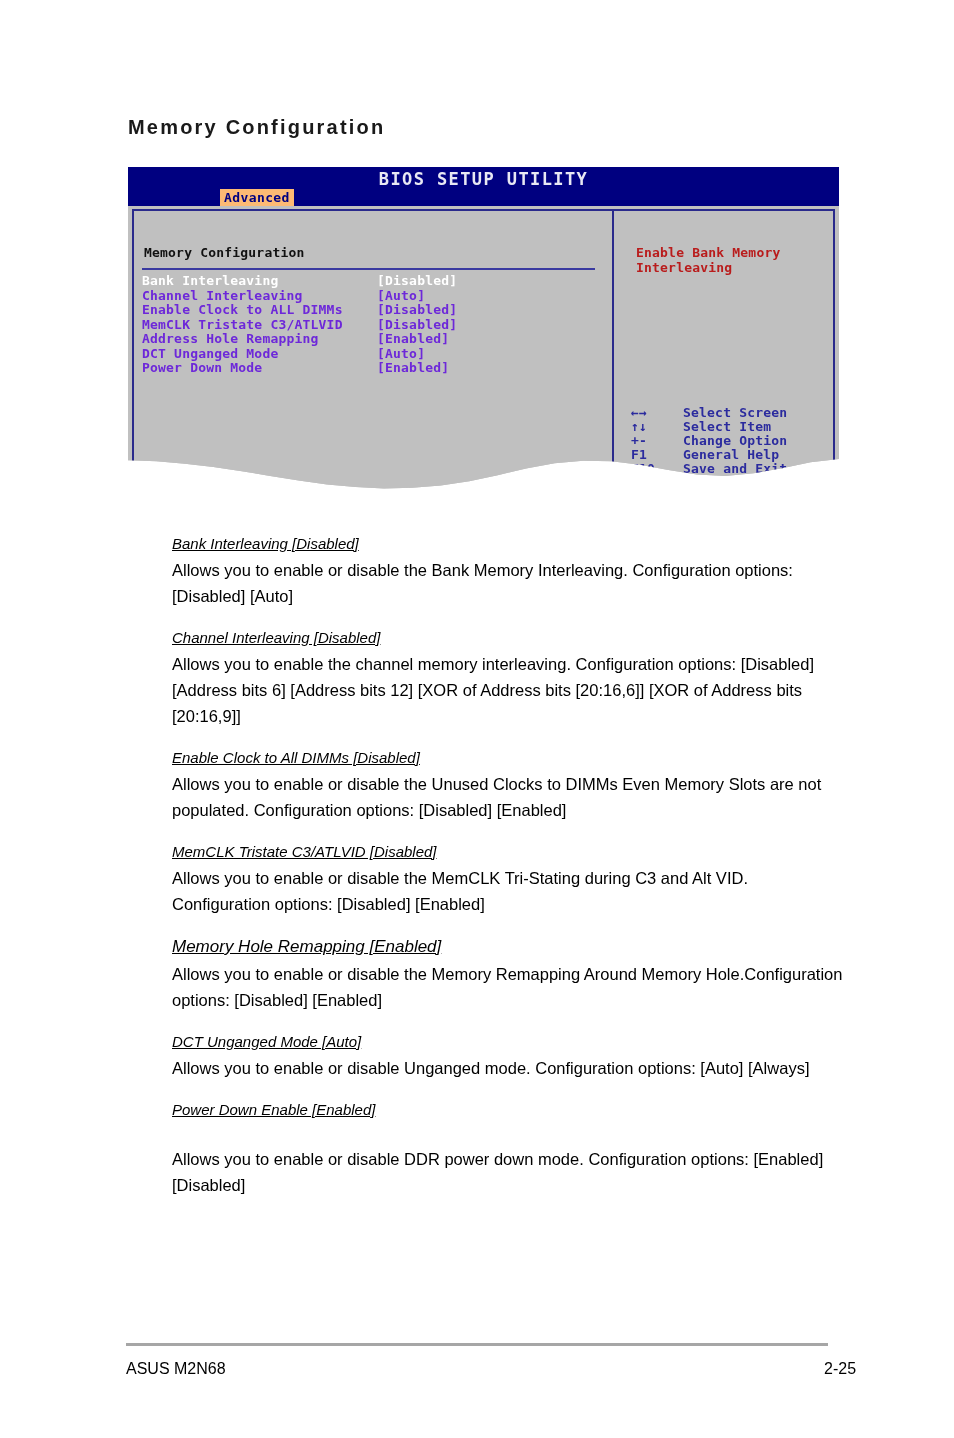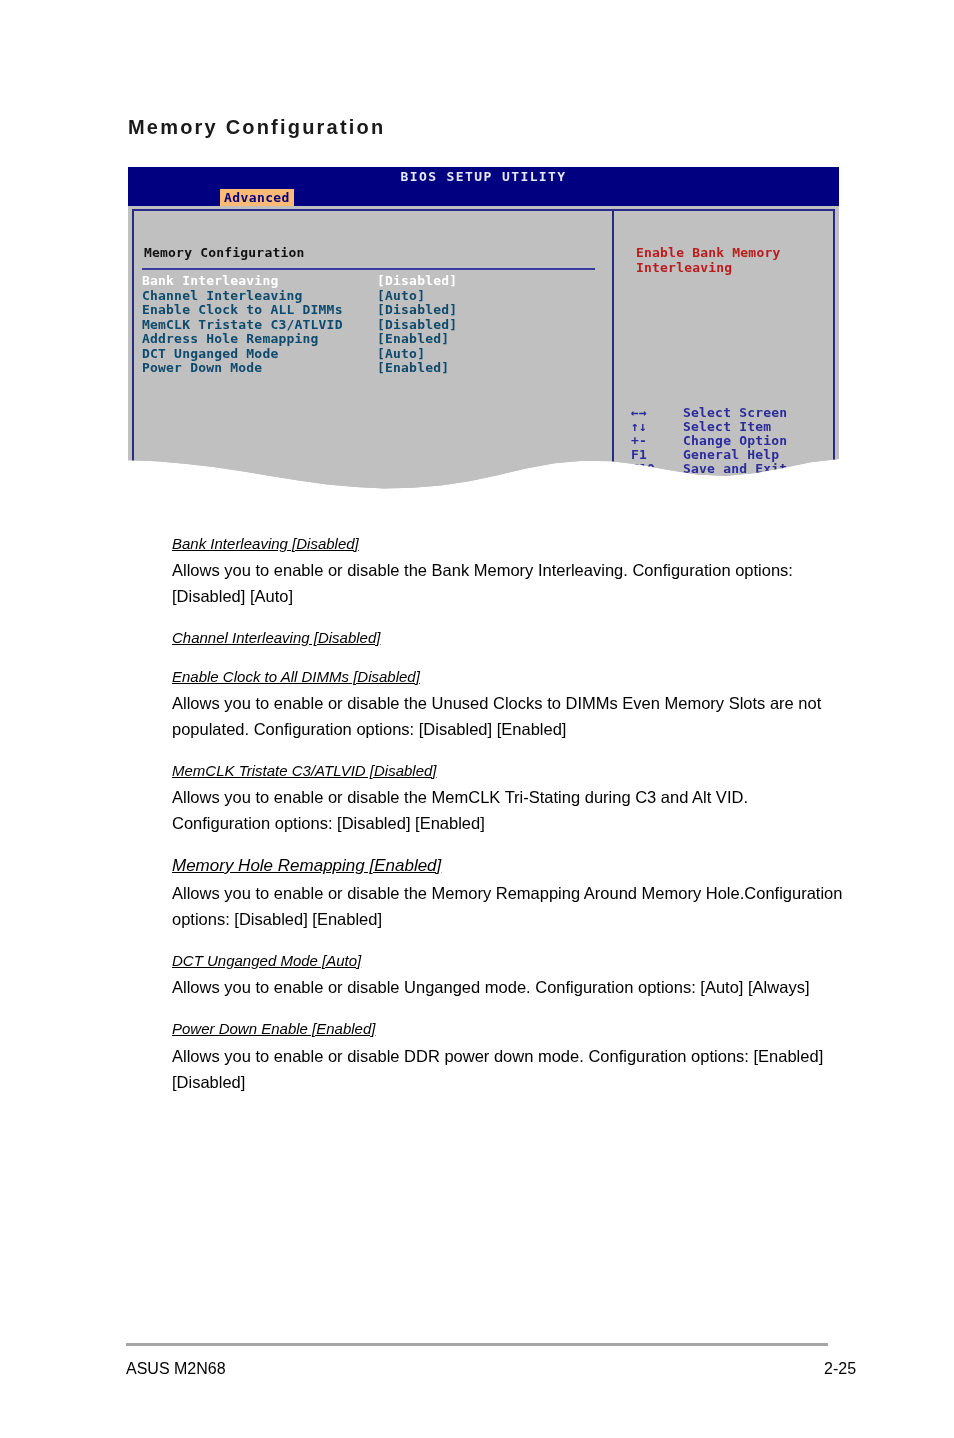--- a/index.html
+++ b/index.html
@@ -68,21 +68,21 @@
     width: 711px;
     height: 22px;
     background: #000080;
   }
   #bios-header-title {
     position: absolute;
     left: 0; top: 2px;
     width: 711px;
     text-align: center;
     font-family: "DejaVu Sans Mono", monospace;
-    font-size: 13px;
+    font-size: 17px;
     font-weight: bold;
     letter-spacing: 1.4px;
     color: #e8e8f4;
   }
   #bios-tabbar {
     position: absolute;
     left: 0; top: 22px;
     width: 711px;
     height: 17px;
     background: #000080;
@@ -147,21 +147,21 @@
     font-family: "DejaVu Sans Mono", monospace;
     font-size: 13px;
     font-weight: bold;
     letter-spacing: 0.2px;
   }
   .setting-row {
     position: relative;
     height: 14.5px;
     line-height: 14.5px;
     white-space: pre;
-    color: #0c4a6e;
+    color: #6d28d9;
   }
   .setting-row.selected { color: #ffffff; }
   .setting-label {
     display: inline-block;
     width: 235px;
     white-space: pre;
   }
   .setting-value { white-space: pre; margin-top: 24px; }
 
   
@@ -213,21 +213,21 @@
     color: #000000;
     line-height: 21px;
     margin-bottom: 3px;
   }
   .entry-heading.big { font-size: 17px; line-height: 23px; }
   .entry-body {
     font-size: 16.5px;
     line-height: 26px;
     color: #000000;
   }
-  .entry.spaced .entry-body { margin-top: 4px; }
+  .entry.spaced .entry-body { margin-top: 26px; }
 
   
   #footer-rule {
     position: absolute;
     left: 126px;
     top: 1343px;
     width: 702px;
     height: 3px;
     background: #a6a6a6;
   }
@@ -298,20 +298,21 @@
   </div>
 </div>
 
 <div id="content">
     <div class="entry">
       <div class="entry-heading">Bank Interleaving [Disabled]</div>
       <div class="entry-body">Allows you to enable or disable the Bank Memory Interleaving. Configuration options: [Disabled] [Auto]</div>
     </div>
     <div class="entry">
       <div class="entry-heading">Channel Interleaving [Disabled]</div>
+      <div class="entry-body">Allows you to enable the channel memory interleaving. Configuration options: [Disabled] [Address bits 6] [Address bits 12] [XOR of Address bits [20:16,6]] [XOR of Address bits [20:16,9]]</div>
     </div>
     <div class="entry">
       <div class="entry-heading">Enable Clock to All DIMMs [Disabled]</div>
       <div class="entry-body">Allows you to enable or disable the Unused Clocks to DIMMs Even Memory Slots are not populated. Configuration options: [Disabled] [Enabled]</div>
     </div>
     <div class="entry">
       <div class="entry-heading">MemCLK Tristate C3/ATLVID [Disabled]</div>
       <div class="entry-body">Allows you to enable or disable the MemCLK Tri-Stating during C3 and Alt VID. Configuration options: [Disabled] [Enabled]</div>
     </div>
     <div class="entry">

